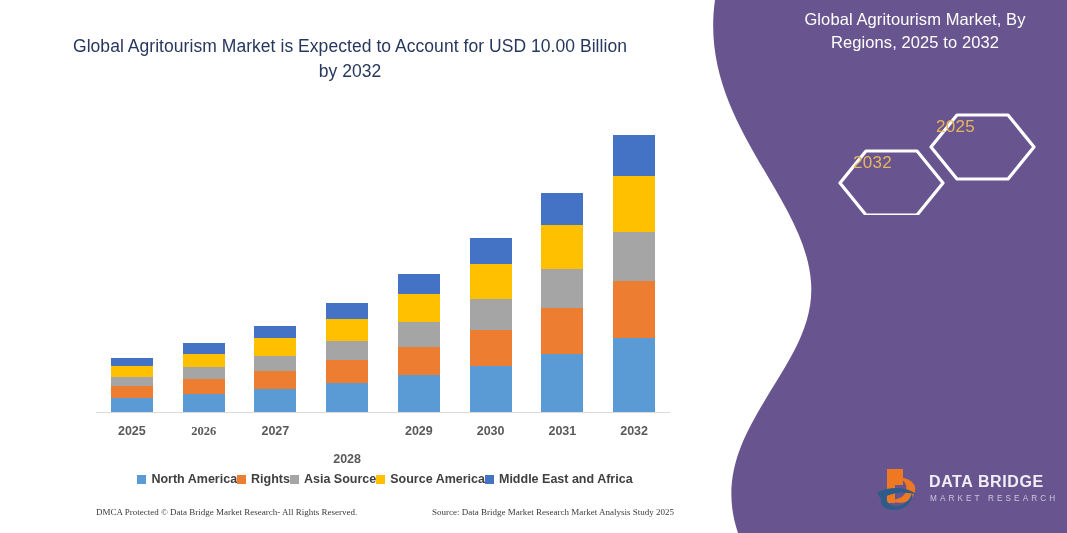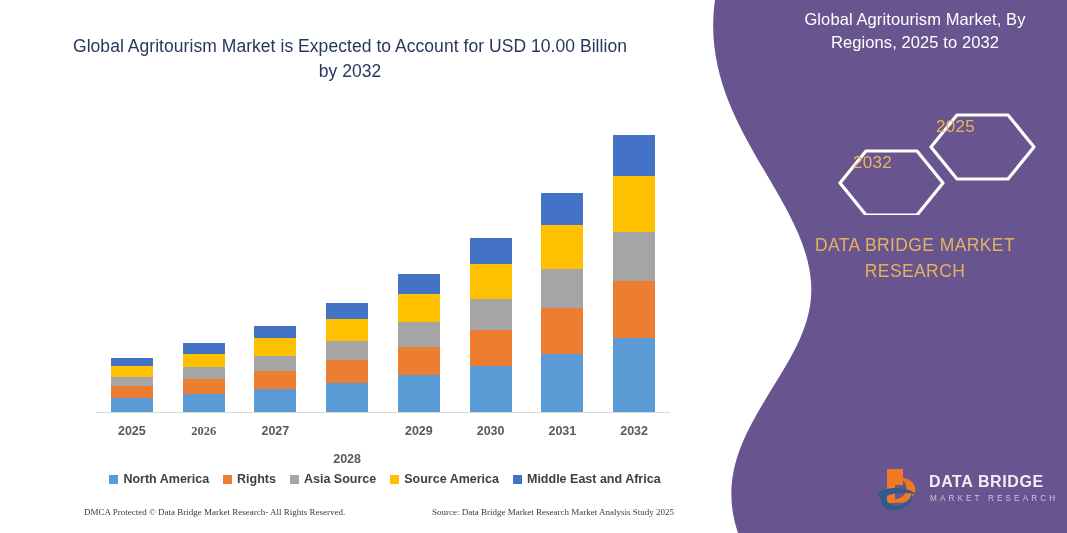--- a/index.html
+++ b/index.html
@@ -130,21 +130,20 @@
     font-weight: bold;
     color: #595959;
   }
 
   .legend {
     position: absolute;
     left: 96px; top: 472px;
     width: 578px;
     display: flex;
     justify-content: center;
-    gap: 14px;
   }
   .legend-item { display: flex; align-items: center; gap: 5px; }
   .legend-swatch { width: 9px; height: 9px; display: block; }
   .legend-text {
     font-size: 12.5px;
     font-weight: bold;
     color: #404040;
     white-space: nowrap;
   }
 
@@ -154,20 +153,21 @@
     width: 592px;
     display: flex;
     justify-content: space-between;
     align-items: baseline;
   }
   .footer span {
     font-family: "Liberation Serif", serif;
     font-size: 9px;
     color: #3b3b3b;
     white-space: nowrap;
+    margin-left: 12px;
   }
   .footer .src { padding-right: 2px; }
 </style>
 </head>
 <body>
 
 <div id="stage">
 
   <div class="chart-title">Global Agritourism Market is Expected to Account for USD 10.00 Billion by 2032</div>
 
@@ -281,21 +281,20 @@
 
     <div class="hex-group">
       <svg class="hex" viewBox="0 0 250 120">
         <polygon points="113,52 139,20 190,20 216,52 190,84 139,84" fill="none" stroke="#ffffff" stroke-width="3.2" stroke-linejoin="round"></polygon>
         <polygon points="22,88 48,56 99,56 125,88 99,120 48,120" fill="none" stroke="#ffffff" stroke-width="3.2" stroke-linejoin="round"></polygon>
       </svg>
       <div class="hex-label l2032">2032</div>
       <div class="hex-label l2025">2025</div>
     </div>
 
-    <div class="rp-brand">DATA BRIDGE MARKET RESEARCH</div>
   </div>
 
   <div class="dbmr-logo">
     <svg width="185" height="48" viewBox="0 0 185 48">
       <path d="M14 4 L30 4 L30 20 L22 20 L22 38 L14 38 Z" fill="#ef7822"></path>
       <path d="M22 12 C40 12 46 22 40 31 C35 39 22 40 16 34 C22 36 31 33 33 26 C35 19 30 13 22 12 Z" fill="#ef7822"></path>
       <path d="M4 28 C16 20 36 22 44 30 C34 26 18 27 8 34 Z" fill="#2e5c8a"></path>
       <path d="M10 30 C4 39 12 46 23 45 C33 44 41 36 39 28 C37 36 30 41 23 41 C16 41 12 36 14 30 Z" fill="#2e5c8a"></path>
       <text x="56" y="22" font-family="Liberation Sans, sans-serif" font-size="16" font-weight="bold" fill="#f2eef6" letter-spacing="0.6">DATA BRIDGE</text>
       <text x="57" y="36" font-family="Liberation Sans, sans-serif" font-size="8.2" fill="#cfc4de" letter-spacing="3.1">MARKET RESEARCH</text>

